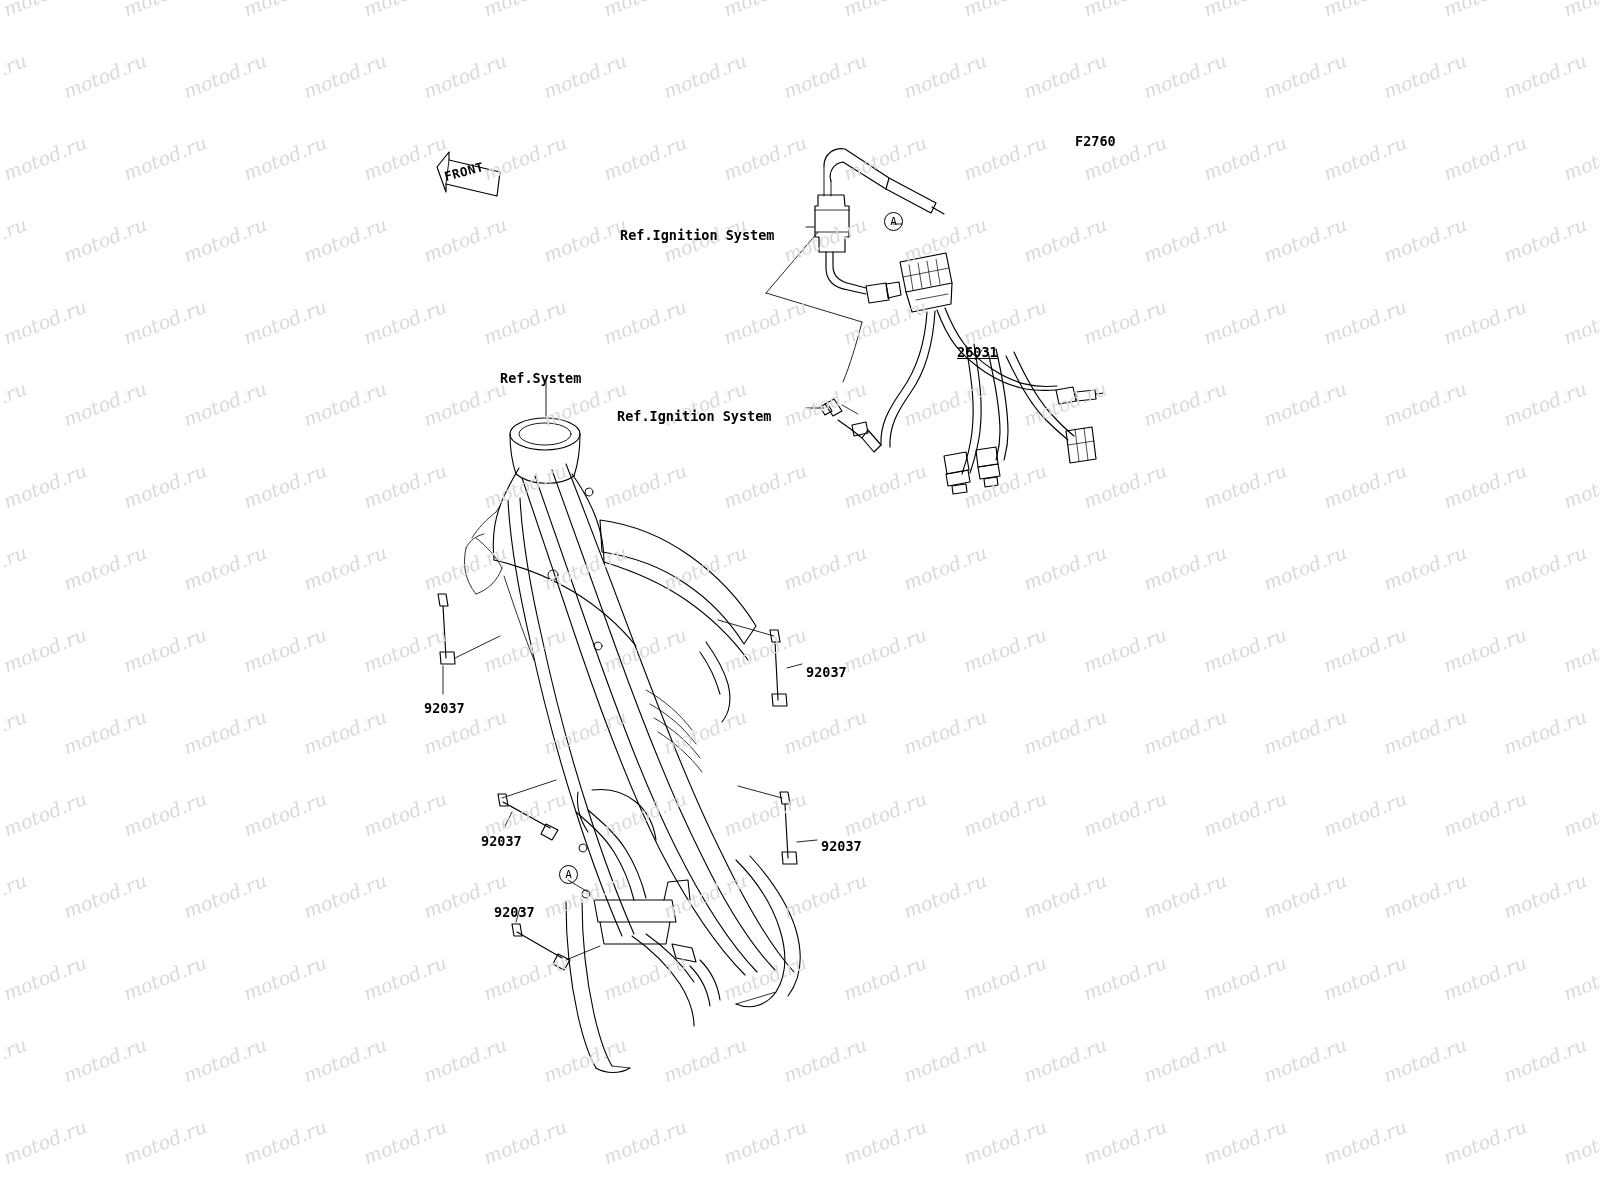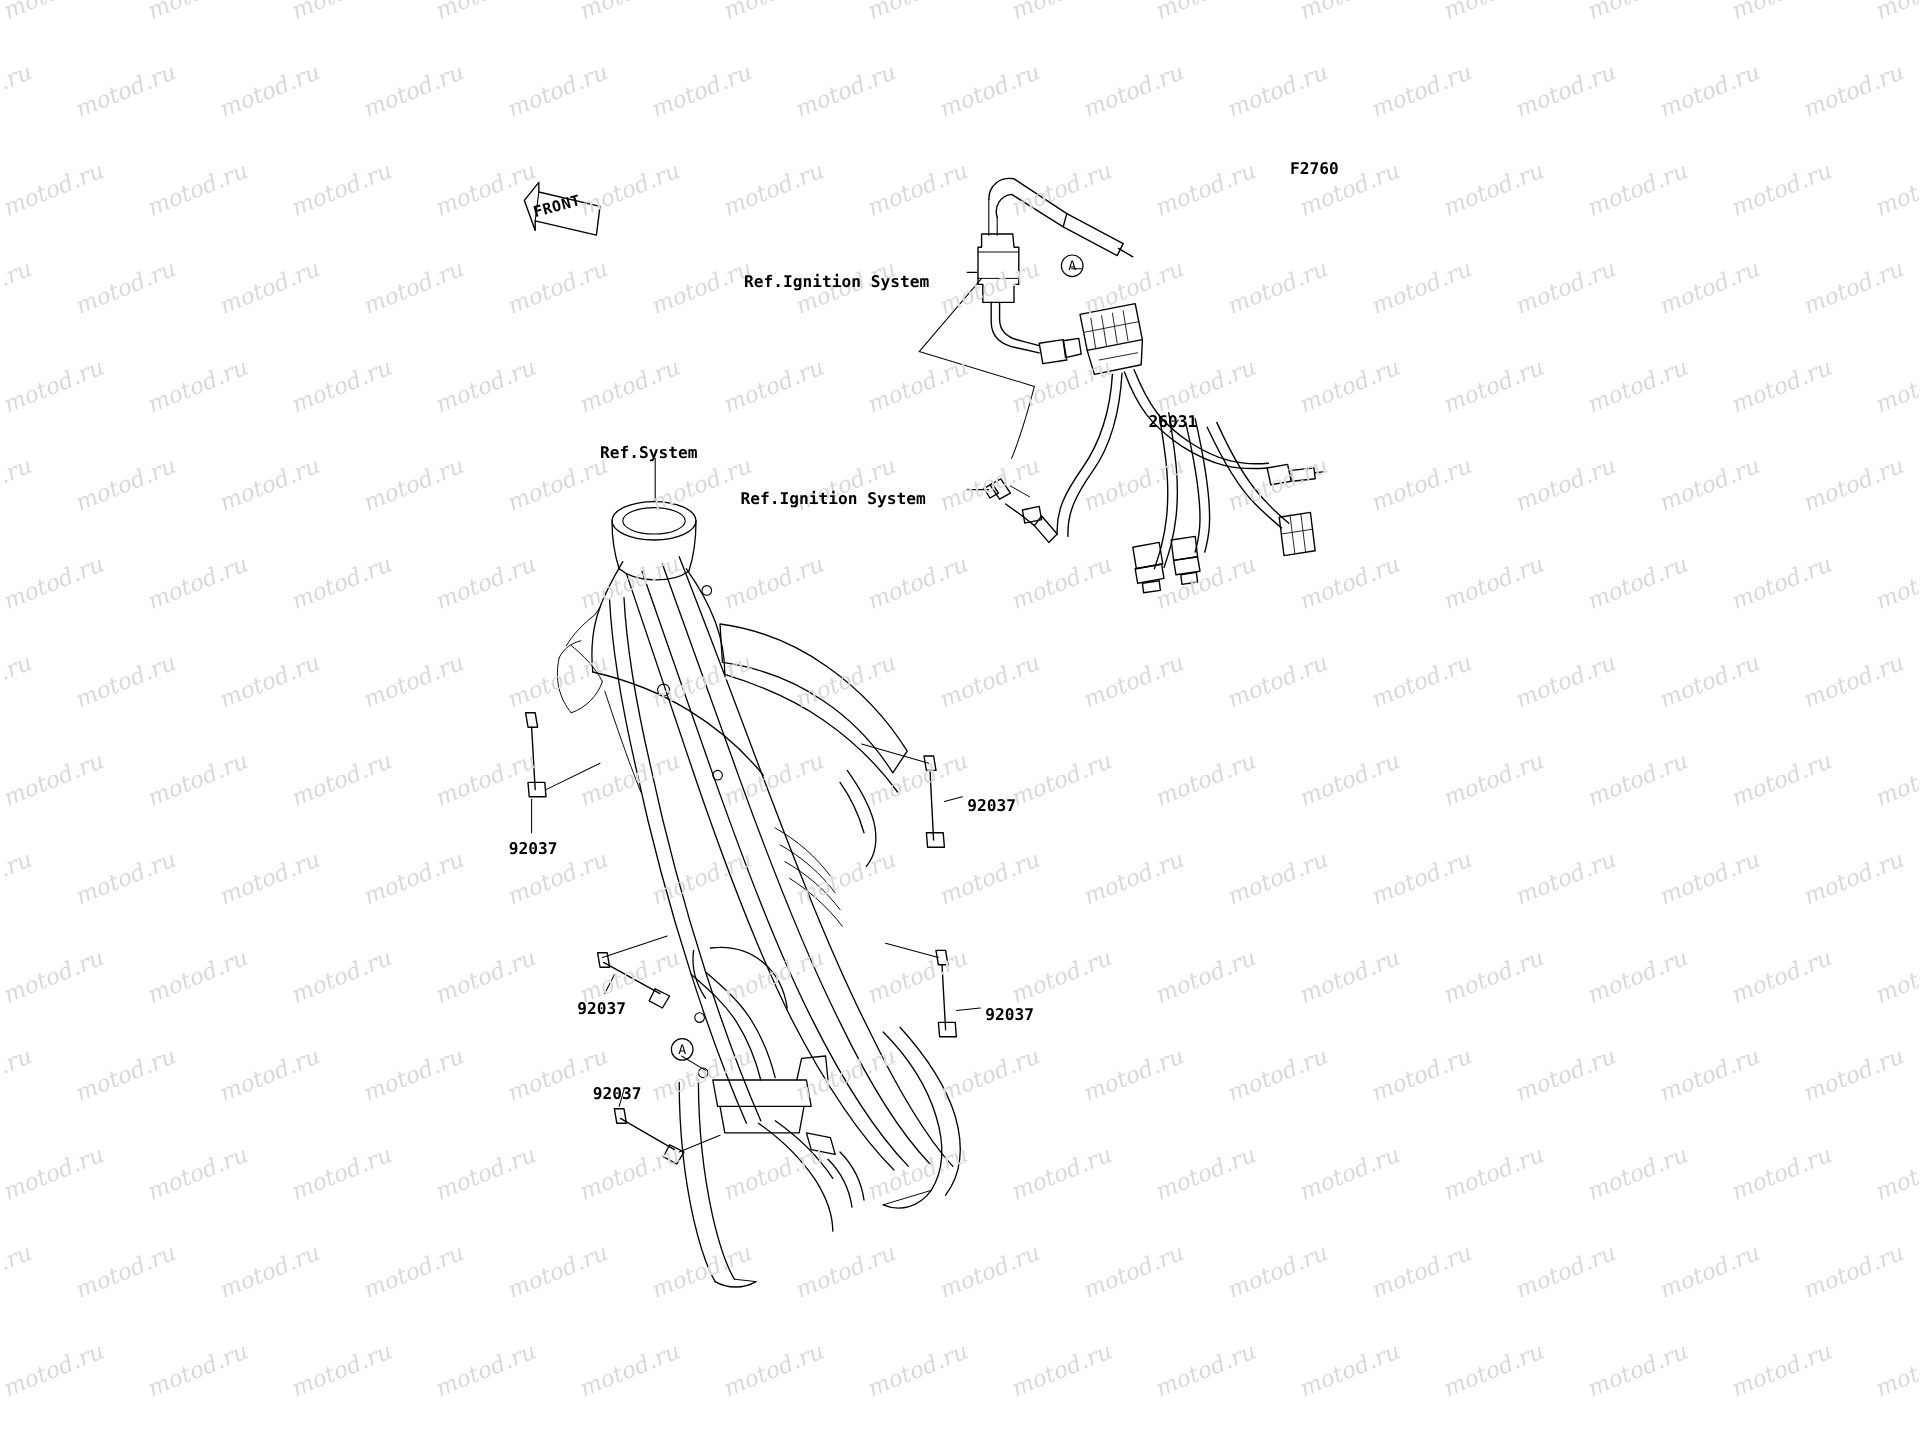--- a/index.html
+++ b/index.html
@@ -520,21 +520,21 @@
       <div class="wm" style="left: 1140px; top: 1230px; color: rgb(217, 217, 217);">motod.ru</div>
       <div class="wm" style="left: 1260px; top: 1230px; color: rgb(217, 217, 217);">motod.ru</div>
       <div class="wm" style="left: 1380px; top: 1230px; color: rgb(217, 217, 217);">motod.ru</div>
       <div class="wm" style="left: 1500px; top: 1230px; color: rgb(217, 217, 217);">motod.ru</div>
     </div>
 
   <div id="labels">
     <div class="lbl" style="left:1075px;top:133px;">F2760</div>
     <div class="lbl" style="left:620px;top:227px;">Ref.Ignition System</div>
     <div class="lbl" style="left:617px;top:408px;">Ref.Ignition System</div>
-    <div class="lbl" style="left:957px;top:344px;">26031</div>
+    <div class="lbl" style="left:957px;top:344px;text-decoration:underline;">26031</div>
     <div class="lbl" style="left:500px;top:370px;">Ref.System</div>
     <div class="lbl" style="left:806px;top:664px;">92037</div>
     <div class="lbl" style="left:424px;top:700px;">92037</div>
     <div class="lbl" style="left:481px;top:833px;">92037</div>
     <div class="lbl" style="left:821px;top:838px;">92037</div>
     <div class="lbl" style="left:494px;top:904px;">92037</div>
 
     <div class="circ" style="left:884px;top:212px;">A</div>
     <div class="circ" style="left:559px;top:865px;">A</div>
 

